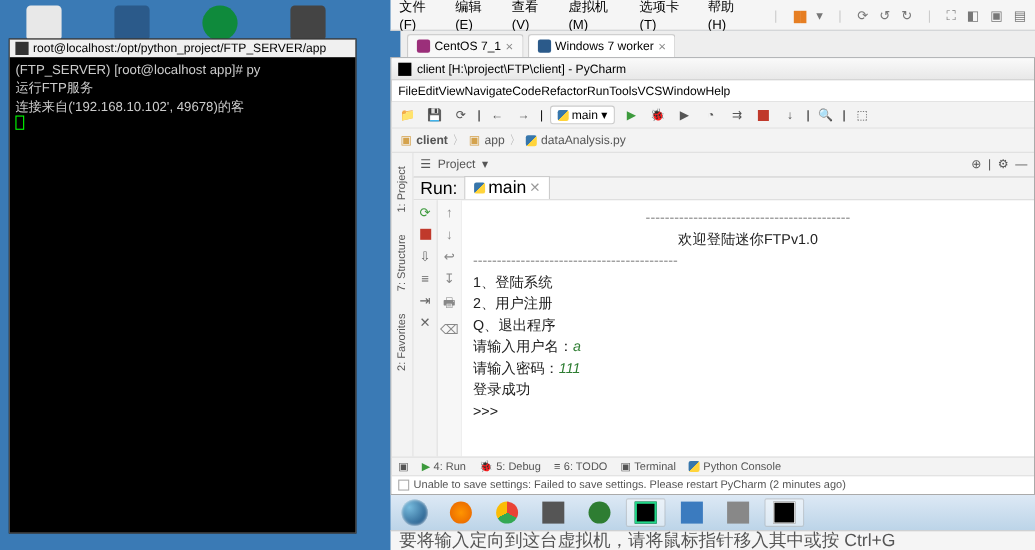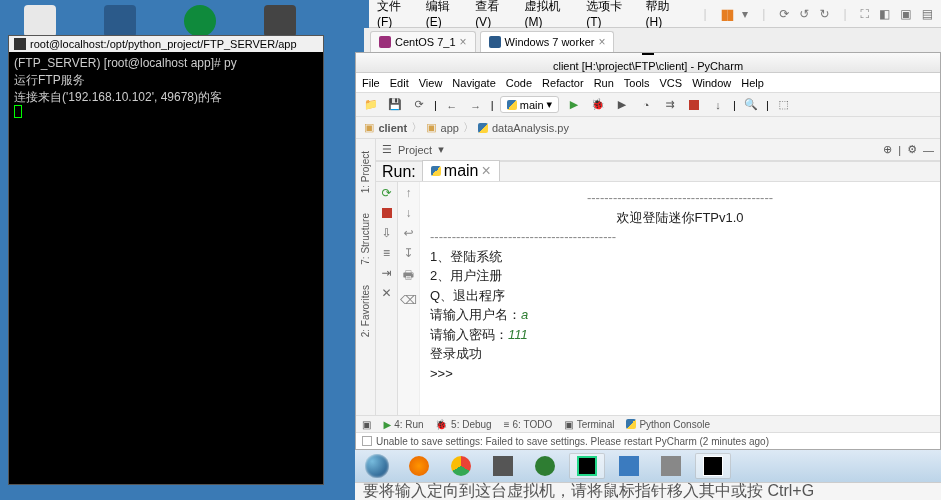--- a/index.html
+++ b/index.html
@@ -12,38 +12,38 @@
 .desktop-icon .lbl { color: #fff; font-size: 10px; text-align: center; margin-top: 2px; }
 
 
 .terminal { position: absolute; top: 35px; left: 8px; width: 316px; height: 450px; background: #000; border: 1px solid #555; }
 .terminal-title { background: #f0f0f0; color: #000; font-size: 11px; padding: 2px 5px; display: flex; align-items: center; gap: 4px; }
 .terminal-title .icon { width: 12px; height: 12px; background: #333; }
 .terminal-body { padding: 3px 5px; color: #ccc; font-family: Consolas, monospace; font-size: 12px; line-height: 1.4; white-space: pre-wrap; }
 .cursor { display: inline-block; width: 8px; height: 13px; border: 1px solid #0f0; color: #0f0; }
 
 
-.vm-menubar { position: absolute; top: 0; left: 369px; right: 0; height: 28px; background: #f5f5f5; border-bottom: 1px solid #ccc; display: flex; align-items: center; padding: 0 8px; font-size: 12px; }
+.vm-menubar { position: absolute; top: 0; left: 355px; right: 0; height: 28px; background: #f5f5f5; border-bottom: 1px solid #ccc; display: flex; align-items: center; padding: 0 8px; font-size: 12px; }
 .vm-menubar .menus { display: flex; gap: 14px; }
 .vm-menubar .tb-icons { display: flex; gap: 10px; margin-left: 18px; align-items: center; color: #777; }
 .vm-menubar .sep { color: #ccc; margin: 0 4px; }
 .vm-menubar .pause { color: #e67e22; font-weight: bold; letter-spacing: -2px; font-size: 14px; }
 
 
 .vm-tabs { position: absolute; top: 28px; left: 364px; right: 0; height: 24px; background: #eee; display: flex; align-items: flex-end; padding: 0 6px; gap: 4px; font-size: 11px; }
 .vm-tab { background: #f8f8f8; border: 1px solid #ccc; border-bottom: none; padding: 3px 8px; display: flex; align-items: center; gap: 4px; border-radius: 3px 3px 0 0; }
 .vm-tab.active { background: #fff; font-weight: 500; }
 .vm-tab .close { color: #888; font-size: 12px; cursor: pointer; }
 .vm-tab .osicon { width: 12px; height: 12px; background: #27ae60; border-radius: 2px; }
 
 
 .pycharm { position: absolute; top: 52px; left: 355px; right: 0; bottom: 50px; background: #fff; border: 1px solid #aaa; }
-.pc-title { background: linear-gradient(#fafafa,#e8e8e8); height: 20px; display: flex; align-items: center; padding: 0 6px; font-size: 11px; gap: 5px; border-bottom: 1px solid #ccc; flex-direction: column; }
+.pc-title { background: linear-gradient(#fafafa,#e8e8e8); height: 20px; display: flex; align-items: center; padding: 0 6px; font-size: 11px; gap: 5px; border-bottom: 1px solid #ccc; }
 .pc-title .pcicon { width: 12px; height: 12px; background: #000; }
-.pc-menubar { height: 20px; display: flex; align-items: center; padding: 0 6px; gap: 10px; font-size: 11px; border-bottom: 1px solid #ddd; }
+.pc-menubar { height: 20px; display: flex; align-items: center; padding: 0 6px; font-size: 11px; border-bottom: 1px solid #ddd; }
 .pc-toolbar { height: 24px; background: #f3f3f3; border-bottom: 1px solid #ddd; display: flex; align-items: center; padding: 0 6px; gap: 6px; font-size: 11px; }
 .pc-toolbar .tbtn { width: 18px; height: 18px; display: flex; align-items: center; justify-content: center; color: #555; cursor: pointer; }
 .pc-toolbar .runcfg { background: #fff; border: 1px solid #ccc; border-radius: 3px; padding: 1px 6px; display: flex; align-items: center; gap: 3px; }
 .pc-toolbar .pyicon { width: 10px; height: 10px; background: linear-gradient(135deg,#3776ab 50%,#ffd43b 50%); border-radius: 2px; }
 .pc-toolbar .play { color: #3c9a3c; }
 .pc-toolbar .bug { color: #3c9a3c; }
 .pc-toolbar .stop { width: 10px; height: 10px; background: #c0392b; }
 .pc-breadcrumb { height: 22px; background: #f3f3f3; border-bottom: 1px solid #ddd; display: flex; align-items: center; padding: 0 8px; gap: 4px; font-size: 11px; color: #555; }
 .pc-breadcrumb .chev { color: #aaa; }
 .pc-breadcrumb .folder { color: #d4a24c; }

